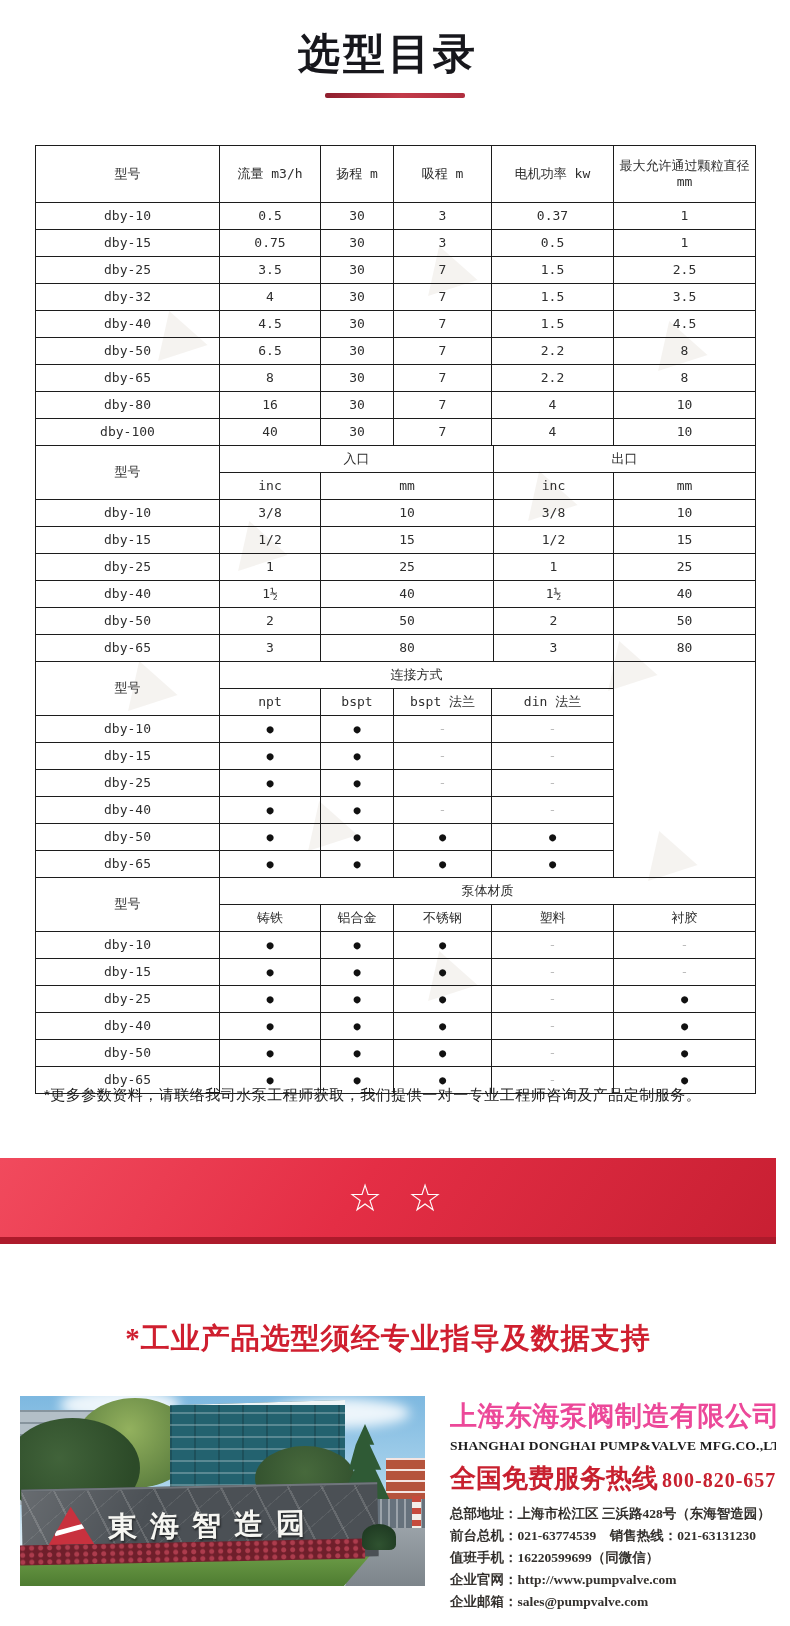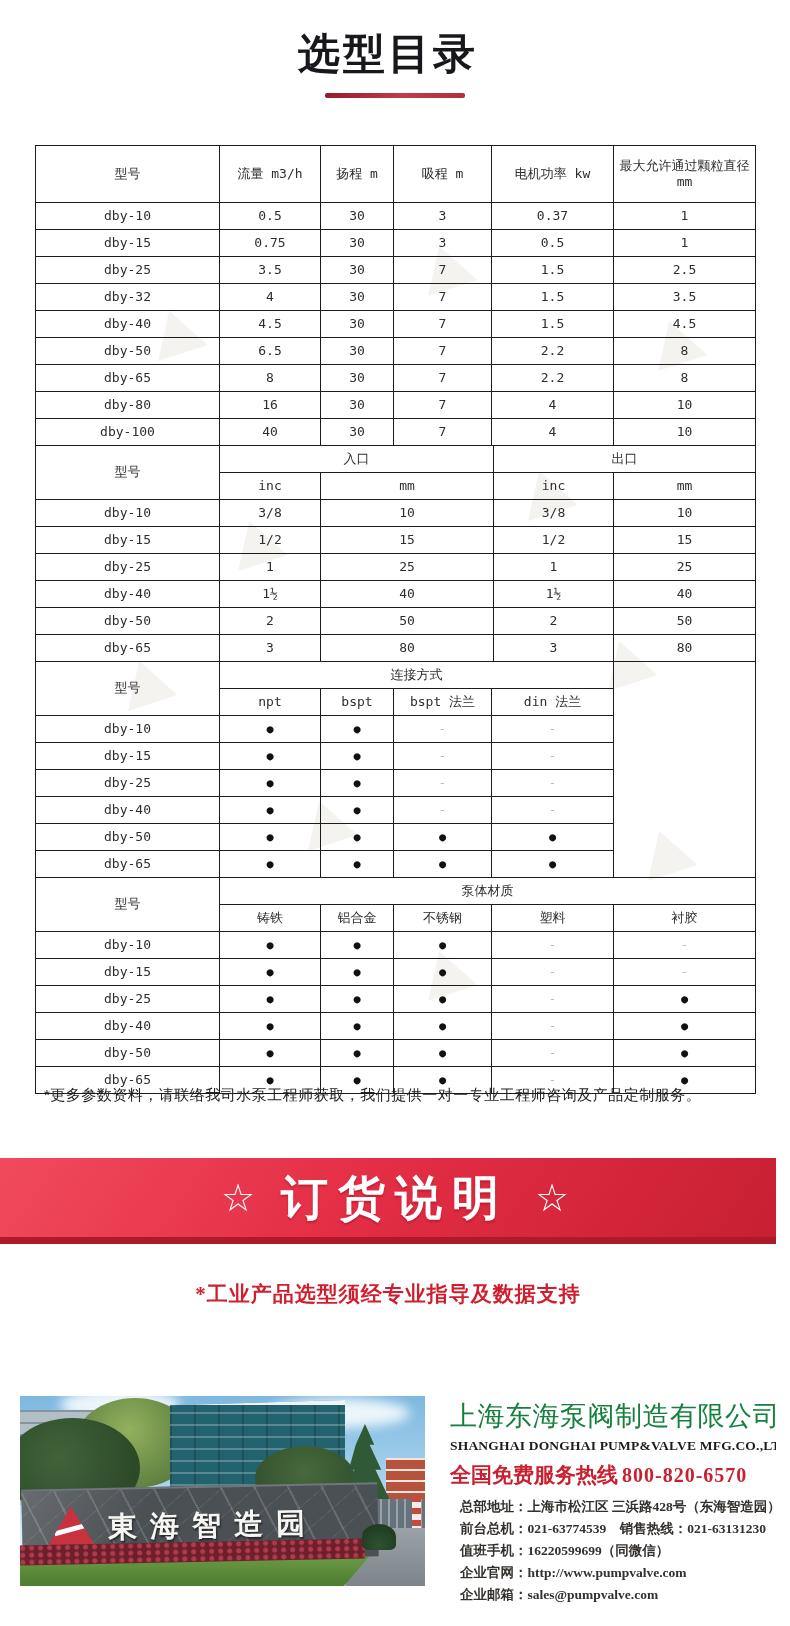--- a/index.html
+++ b/index.html
@@ -34,23 +34,23 @@
   
   .banner{position:absolute;left:0;top:1158px;width:790px;height:79px;
           background:linear-gradient(125deg,#f14a5d 0%,#e42e45 45%,#c71f32 100%);
           border-bottom:7px solid #ad1a2b;
           display:flex;align-items:center;justify-content:center;gap:26px;}
   .banner .star{color:#fff;font-size:38px;font-weight:400;line-height:1;}
   .banner .btxt{color:#fff;font-size:47px;font-weight:900;letter-spacing:10px;line-height:1;
                 text-shadow:0 2px 2px rgba(120,10,20,.35);}
 
   
-  .notice{position:absolute;left:0;top:1272px;width:100%;text-align:center;
+  .notice{position:absolute;left:0;top:1316px;width:100%;text-align:center;
           font-family:"Liberation Serif",serif;font-weight:700;color:#cf1f2f;
-          font-size:21px;line-height:44px;letter-spacing:1px;}
+          font-size:29px;line-height:44px;letter-spacing:1px;}
 
   
   .photo{position:absolute;left:20px;top:1396px;width:405px;height:190px;overflow:hidden;
          background:linear-gradient(180deg,#7db8e0 0%,#a9d3ec 45%,#ddeef7 75%);}
   .ph{position:absolute;}
   .cloud{background:rgba(255,255,255,.85);border-radius:50%;filter:blur(6px);}
   .bldgL{left:0;top:14px;width:105px;height:95px;background:#b3bfc7;
          background-image:repeating-linear-gradient(180deg,rgba(90,105,115,.5) 0 2px,transparent 2px 12px);}
   .tower{left:150px;top:4px;width:175px;height:106px;background:#23626f;
          background-image:linear-gradient(180deg,#eef4f6 0 5px,rgba(255,255,255,0) 5px),
@@ -89,30 +89,30 @@
   .logo:after{content:"";position:absolute;left:6px;top:20px;width:36px;height:5px;
         background:#fff;transform:rotate(-14deg);}
   .hedge{left:0px;top:146px;width:345px;height:20px;transform:rotate(-1.2deg);
          background:#6f1f2b;
          background-image:radial-gradient(circle at 30% 40%,rgba(214,80,100,.6) 0 2px,transparent 3px);
          background-size:9px 7px;}
   .plant{left:342px;top:128px;width:34px;height:26px;border-radius:50% 50% 20% 20%;
          background:radial-gradient(circle at 50% 80%,#2f5230,#1f3a22 80%);}
 
   .company{position:absolute;left:450px;top:1398px;width:338px;}
-  .c-name{font-size:27px;font-weight:400;color:#15803d;letter-spacing:0.5px;white-space:nowrap;}
+  .c-name{font-size:27px;font-weight:700;color:#ec4899;letter-spacing:0.5px;white-space:nowrap;}
   .c-en{font-family:"Liberation Serif",serif;font-size:13.5px;font-weight:700;color:#1c1c1c;
         margin-top:4px;letter-spacing:0.2px;white-space:nowrap;}
   .c-hot{margin-top:7px;font-family:"Liberation Serif",serif;font-weight:700;color:#c8202f;
          white-space:nowrap;}
-  .c-hot .hl{font-size:21px;}
+  .c-hot .hl{font-size:26px;}
   .c-hot .hn{font-size:20px;letter-spacing:1px;}
   .c-lines{margin-top:7px;font-family:"Liberation Serif",serif;font-size:13.5px;font-weight:700;
            color:#33302d;line-height:22px;}
-  .c-lines div{white-space:nowrap;margin-left:10px;}
+  .c-lines div{white-space:nowrap;}
 </style>
 </head>
 <body>
 
 <div class="page">
 
   <div class="title">选型目录</div>
   <div class="rule"></div>
 
   <div class="wm" style="left:150px;top:310px;"></div>
@@ -423,21 +423,20 @@
           </tr>
         </tbody>
     </table>
 
   </div>
 
   <div class="note">*更多参数资料，请联络我司水泵工程师获取，我们提供一对一专业工程师咨询及产品定制服务。</div>
 
   <div class="banner">
     <span class="star">☆</span>
-    <span class="btxt">订货说明</span>
     <span class="star">☆</span>
   </div>
 
   <div class="notice">
     <div>*工业产品选型须经专业指导及数据支持</div>
   </div>
 
   <div class="photo">
     <div class="ph cloud" style="left:40px;top:-8px;width:120px;height:34px;"></div>
     <div class="ph cloud" style="left:250px;top:2px;width:140px;height:30px;"></div>

